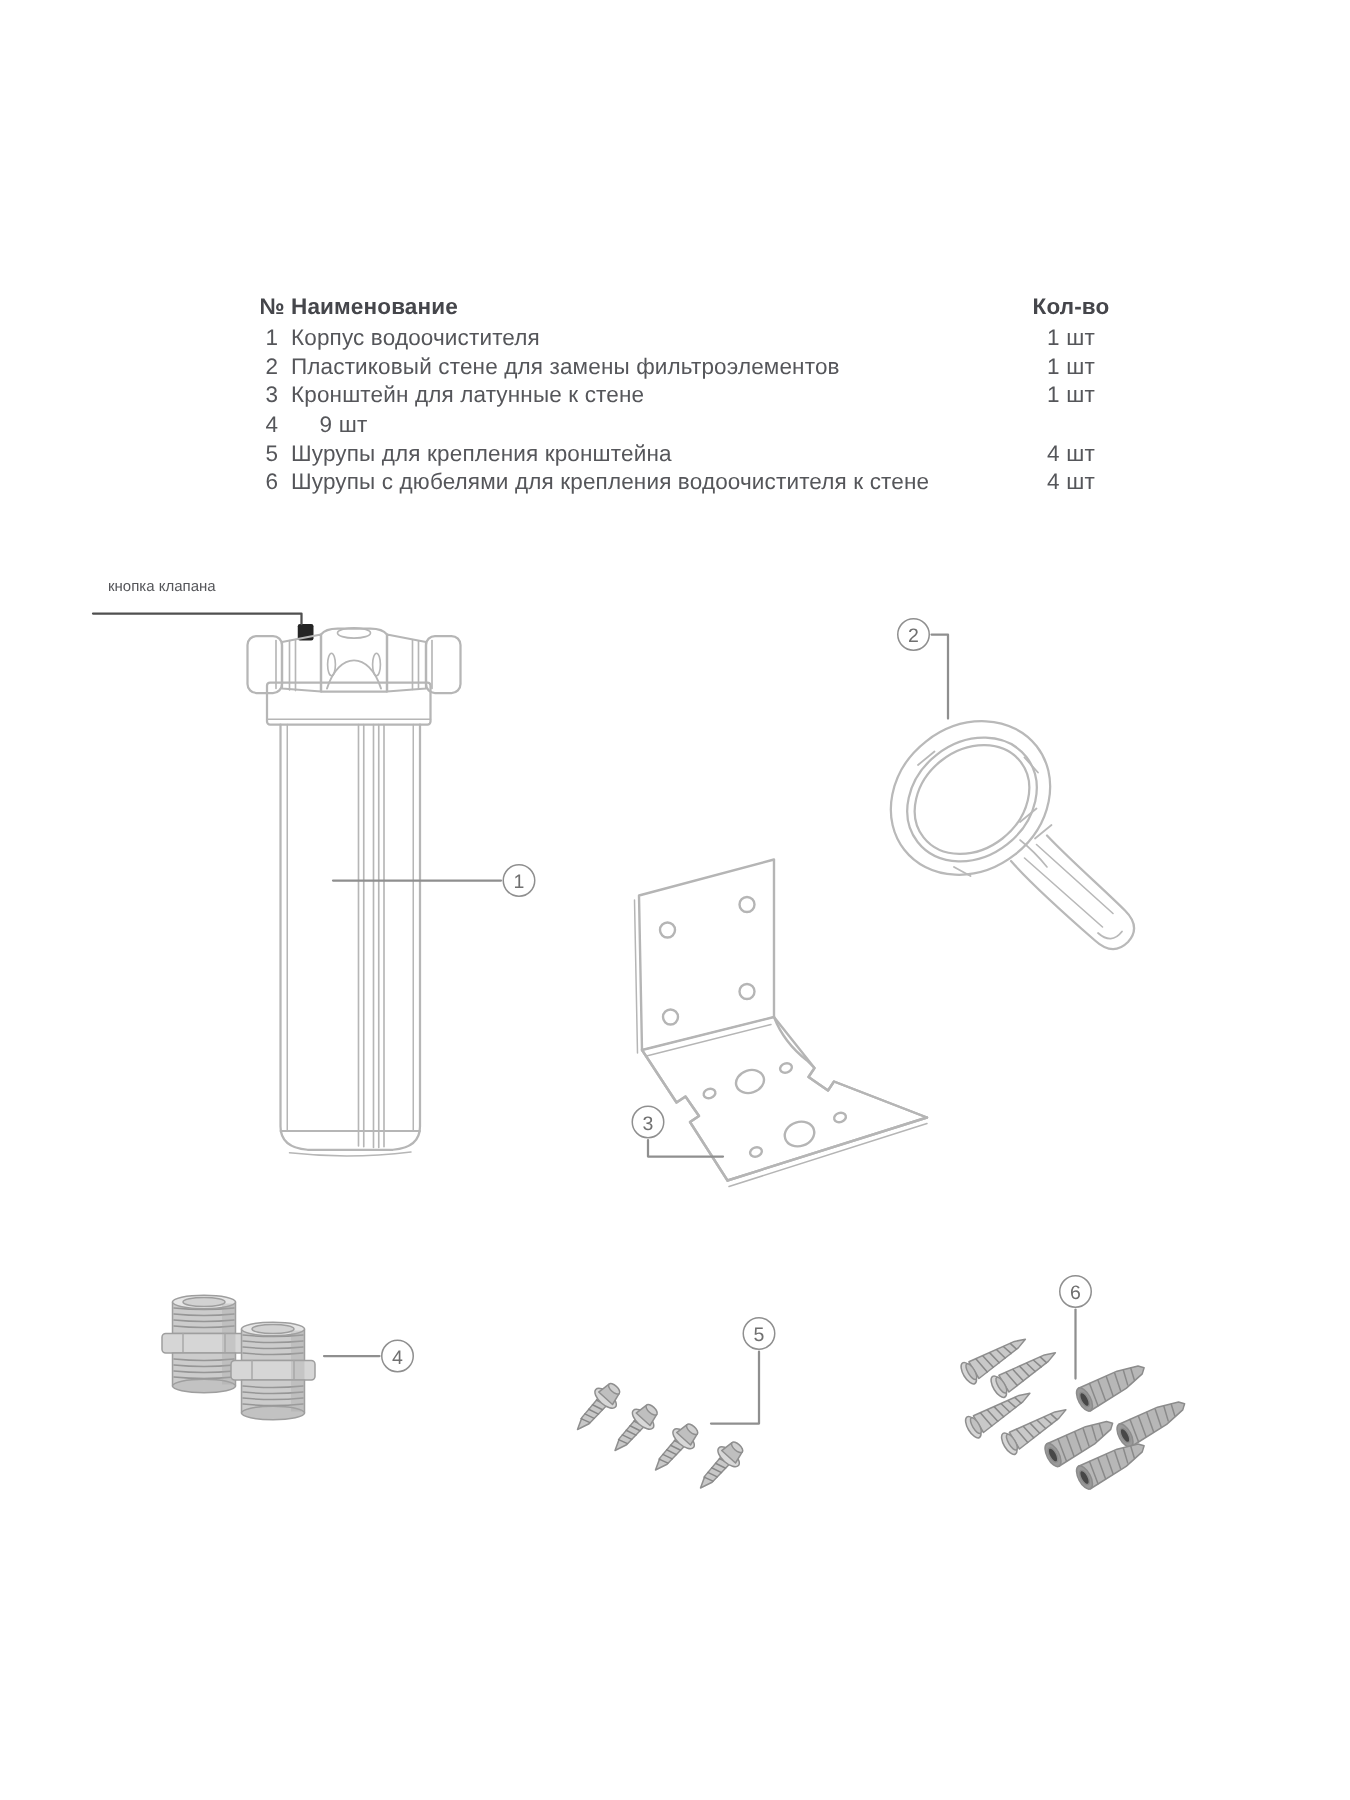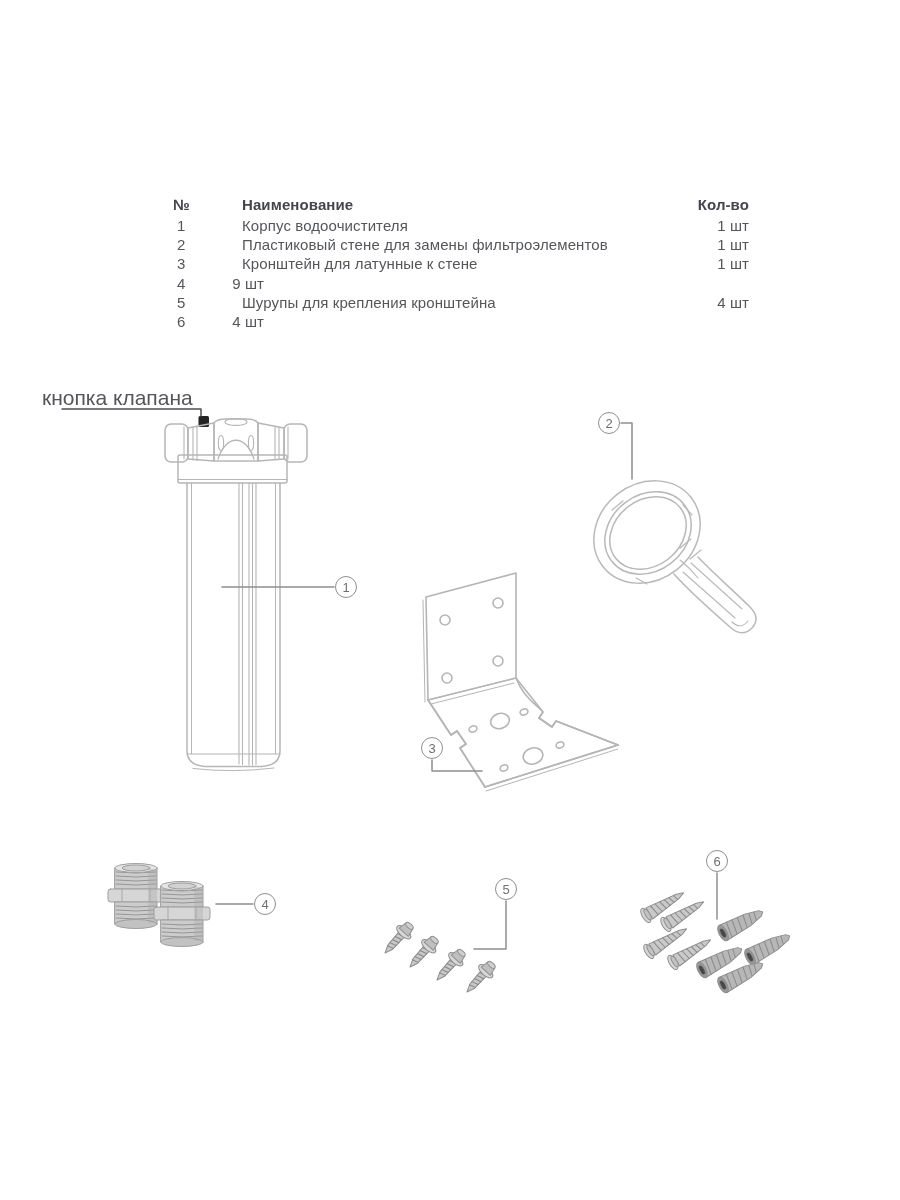--- a/index.html
+++ b/index.html
@@ -12,25 +12,25 @@
   .page{position:relative;width:900px;height:1200px;background:#fff;overflow:hidden;
         font-family:"Liberation Sans","DejaVu Sans",sans-serif;}
 
   
   .parts-table{position:absolute;left:173px;top:195px;width:576px;
                font-size:15px;line-height:19.4px;color:var(--text);letter-spacing:.1px;}
   .t-row{display:flex;height:19.4px;white-space:nowrap;}
   .t-row.hdr{font-weight:bold;color:var(--header-text);height:20.5px;}
   .c-num{width:21px;flex:none;}
   .t-row:not(.hdr) .c-num{padding-left:4px;}
-  .c-name{flex:1;min-width:0;margin-left:48px;}
-  .c-qty{width:70px;flex:none;text-align:right;}
+  .c-name{flex:1;min-width:0;}
+  .c-qty{width:70px;flex:none;text-align:center;}
 
   
-  .valve-label{position:absolute;left:42px;top:386px;font-size:21px;color:var(--text);}
+  .valve-label{position:absolute;left:72px;top:386px;font-size:10px;color:var(--text);}
 
   
   .callout{position:absolute;width:22px;height:22px;border:1.5px solid var(--callout);
            border-radius:50%;display:flex;align-items:center;justify-content:center;
            font-size:13px;color:var(--callout-num);background:#fff;}
 
   svg{position:absolute;display:block;}
   .overlay{left:0;top:0;pointer-events:none;}
 </style>
 </head>
@@ -63,20 +63,21 @@
       <span class="c-num">4</span>
       <span class="c-qty">9 шт</span>
     </div>
     <div class="t-row">
       <span class="c-num">5</span>
       <span class="c-name">Шурупы для крепления кронштейна</span>
       <span class="c-qty">4 шт</span>
     </div>
     <div class="t-row">
       <span class="c-num">6</span>
+      <span class="c-name">Шурупы с дюбелями для крепления водоочистителя к стене</span>
       <span class="c-qty">4 шт</span>
     </div>
   </div>
 
   <div class="valve-label">кнопка клапана</div>
 
   <svg style="left:160px;top:403px" width="152" height="372" viewBox="0 0 152 372" fill="none" stroke="#b6b6b6" stroke-width="1.5" stroke-linejoin="round" stroke-linecap="round">
 
     <rect x="38.5" y="13" width="10.5" height="11" rx="1.5" fill="#242424" stroke="none"></rect>
 

